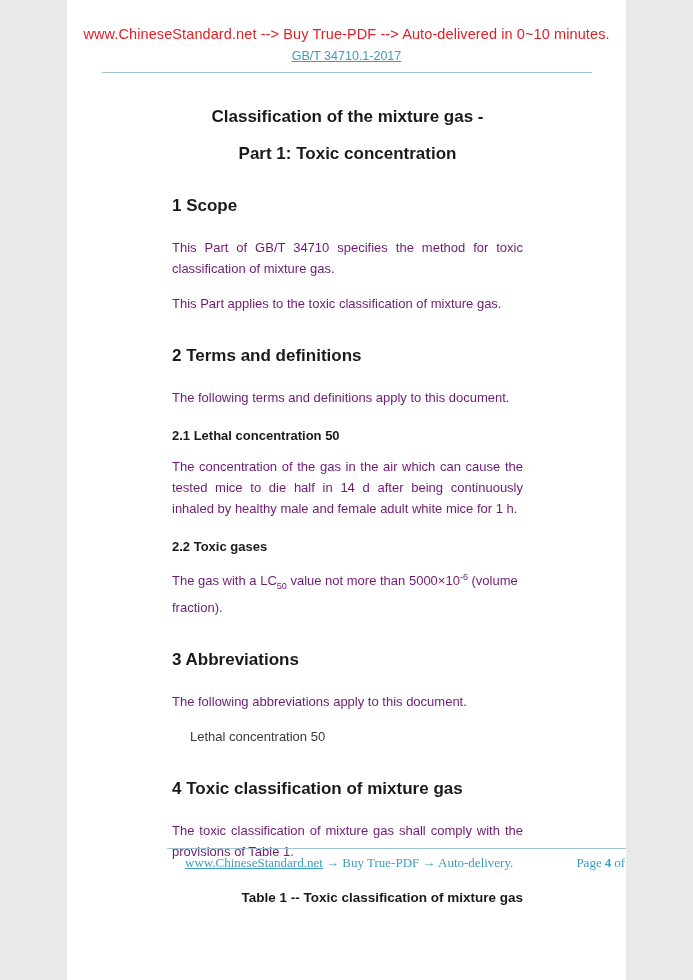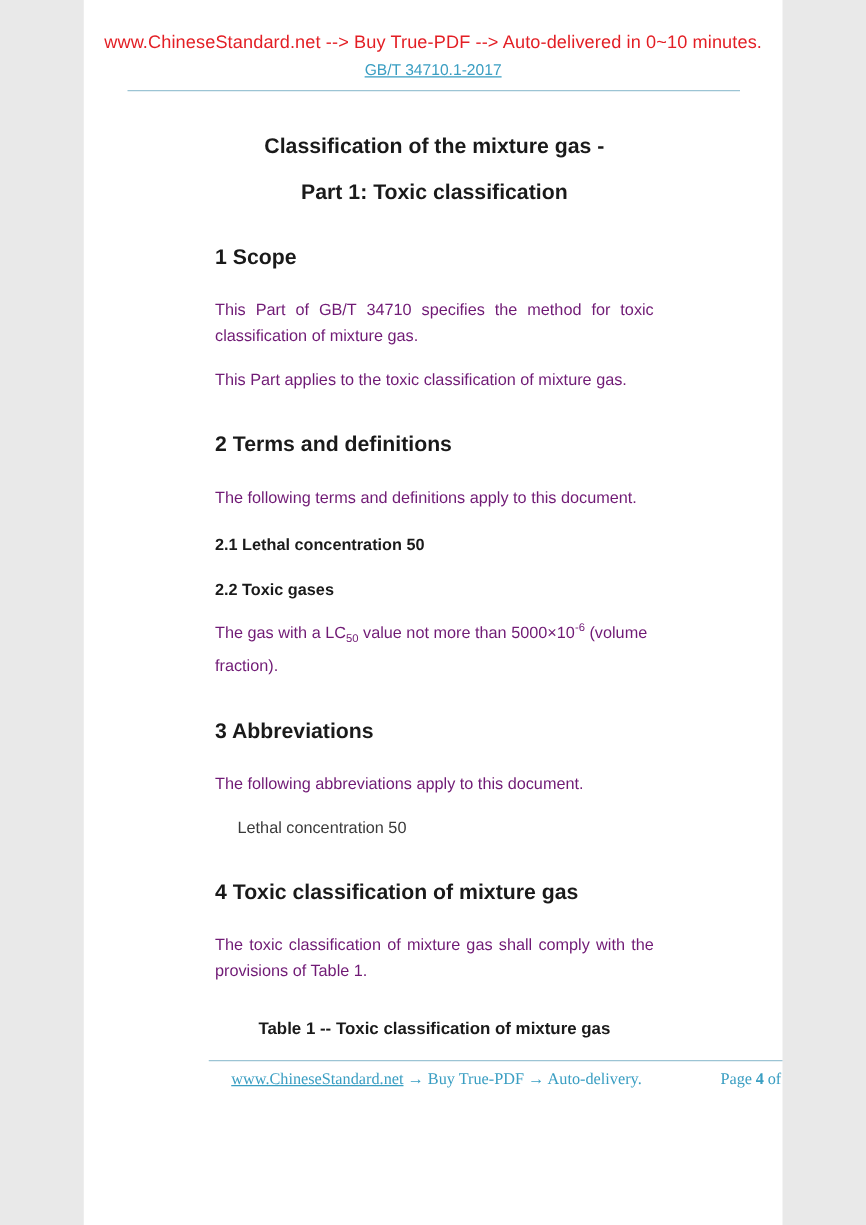--- a/index.html
+++ b/index.html
@@ -71,21 +71,21 @@
   .abbr-item {
     font-size: 13px;
     line-height: 21px;
     margin: 0 0 14px 0;
     padding-left: 18px;
   }
   .table-caption {
     font-size: 13.5px;
     font-weight: bold;
     color: #1a1a1a;
-    text-align: center;
+    text-align: right;
     margin-top: 28px;
   }
   sub.lc-sub { font-size: 9px; }
   sup.exp-sup { font-size: 9px; }
   
   .footer {
     position: absolute;
     top: 848px;
     left: 100px;
     width: 490px;
@@ -124,30 +124,31 @@
   <div class="header">
     <div class="promo">www.ChineseStandard.net --&gt; Buy True-PDF --&gt; Auto-delivered in 0~10 minutes.</div>
     <div class="docnum">GB/T 34710.1-2017</div>
     <hr class="header-rule">
   </div>
 
   <div class="content">
 
     <div class="doc-title">
       <div class="title-line">Classification of the mixture gas -</div>
-      <div class="title-line">Part 1: Toxic classification</div>
+      <div class="title-line">Part 1: Toxic concentration</div>
     </div>
 
     <h2 class="sec-heading">1 Scope</h2>
     <p class="body-text">This Part of GB/T 34710 specifies the method for toxic classification of mixture gas.</p>
     <p class="body-text no-justify">This Part applies to the toxic classification of mixture gas.</p>
 
     <h2 class="sec-heading">2 Terms and definitions</h2>
     <p class="body-text no-justify">The following terms and definitions apply to this document.</p>
     <h3 class="sub-heading">2.1 Lethal concentration 50</h3>
+    <p class="body-text">The concentration of the gas in the air which can cause the tested mice to die half in 14 d after being continuously inhaled by healthy male and female adult white mice for 1 h.</p>
     <h3 class="sub-heading">2.2 Toxic gases</h3>
     <p class="body-text no-justify"><span>The gas with a LC</span><sub class="lc-sub">50</sub><span> value not more than 5000×10</span><sup class="exp-sup">-6</sup><span> (volume fraction).</span></p>
 
     <h2 class="sec-heading">3 Abbreviations</h2>
     <p class="body-text no-justify">The following abbreviations apply to this document.</p>
     <div class="abbr-item">Lethal concentration 50</div>
 
     <h2 class="sec-heading">4 Toxic classification of mixture gas</h2>
     <p class="body-text">The toxic classification of mixture gas shall comply with the provisions of Table 1.</p>
     <div class="table-caption">Table 1 -- Toxic classification of mixture gas</div>

